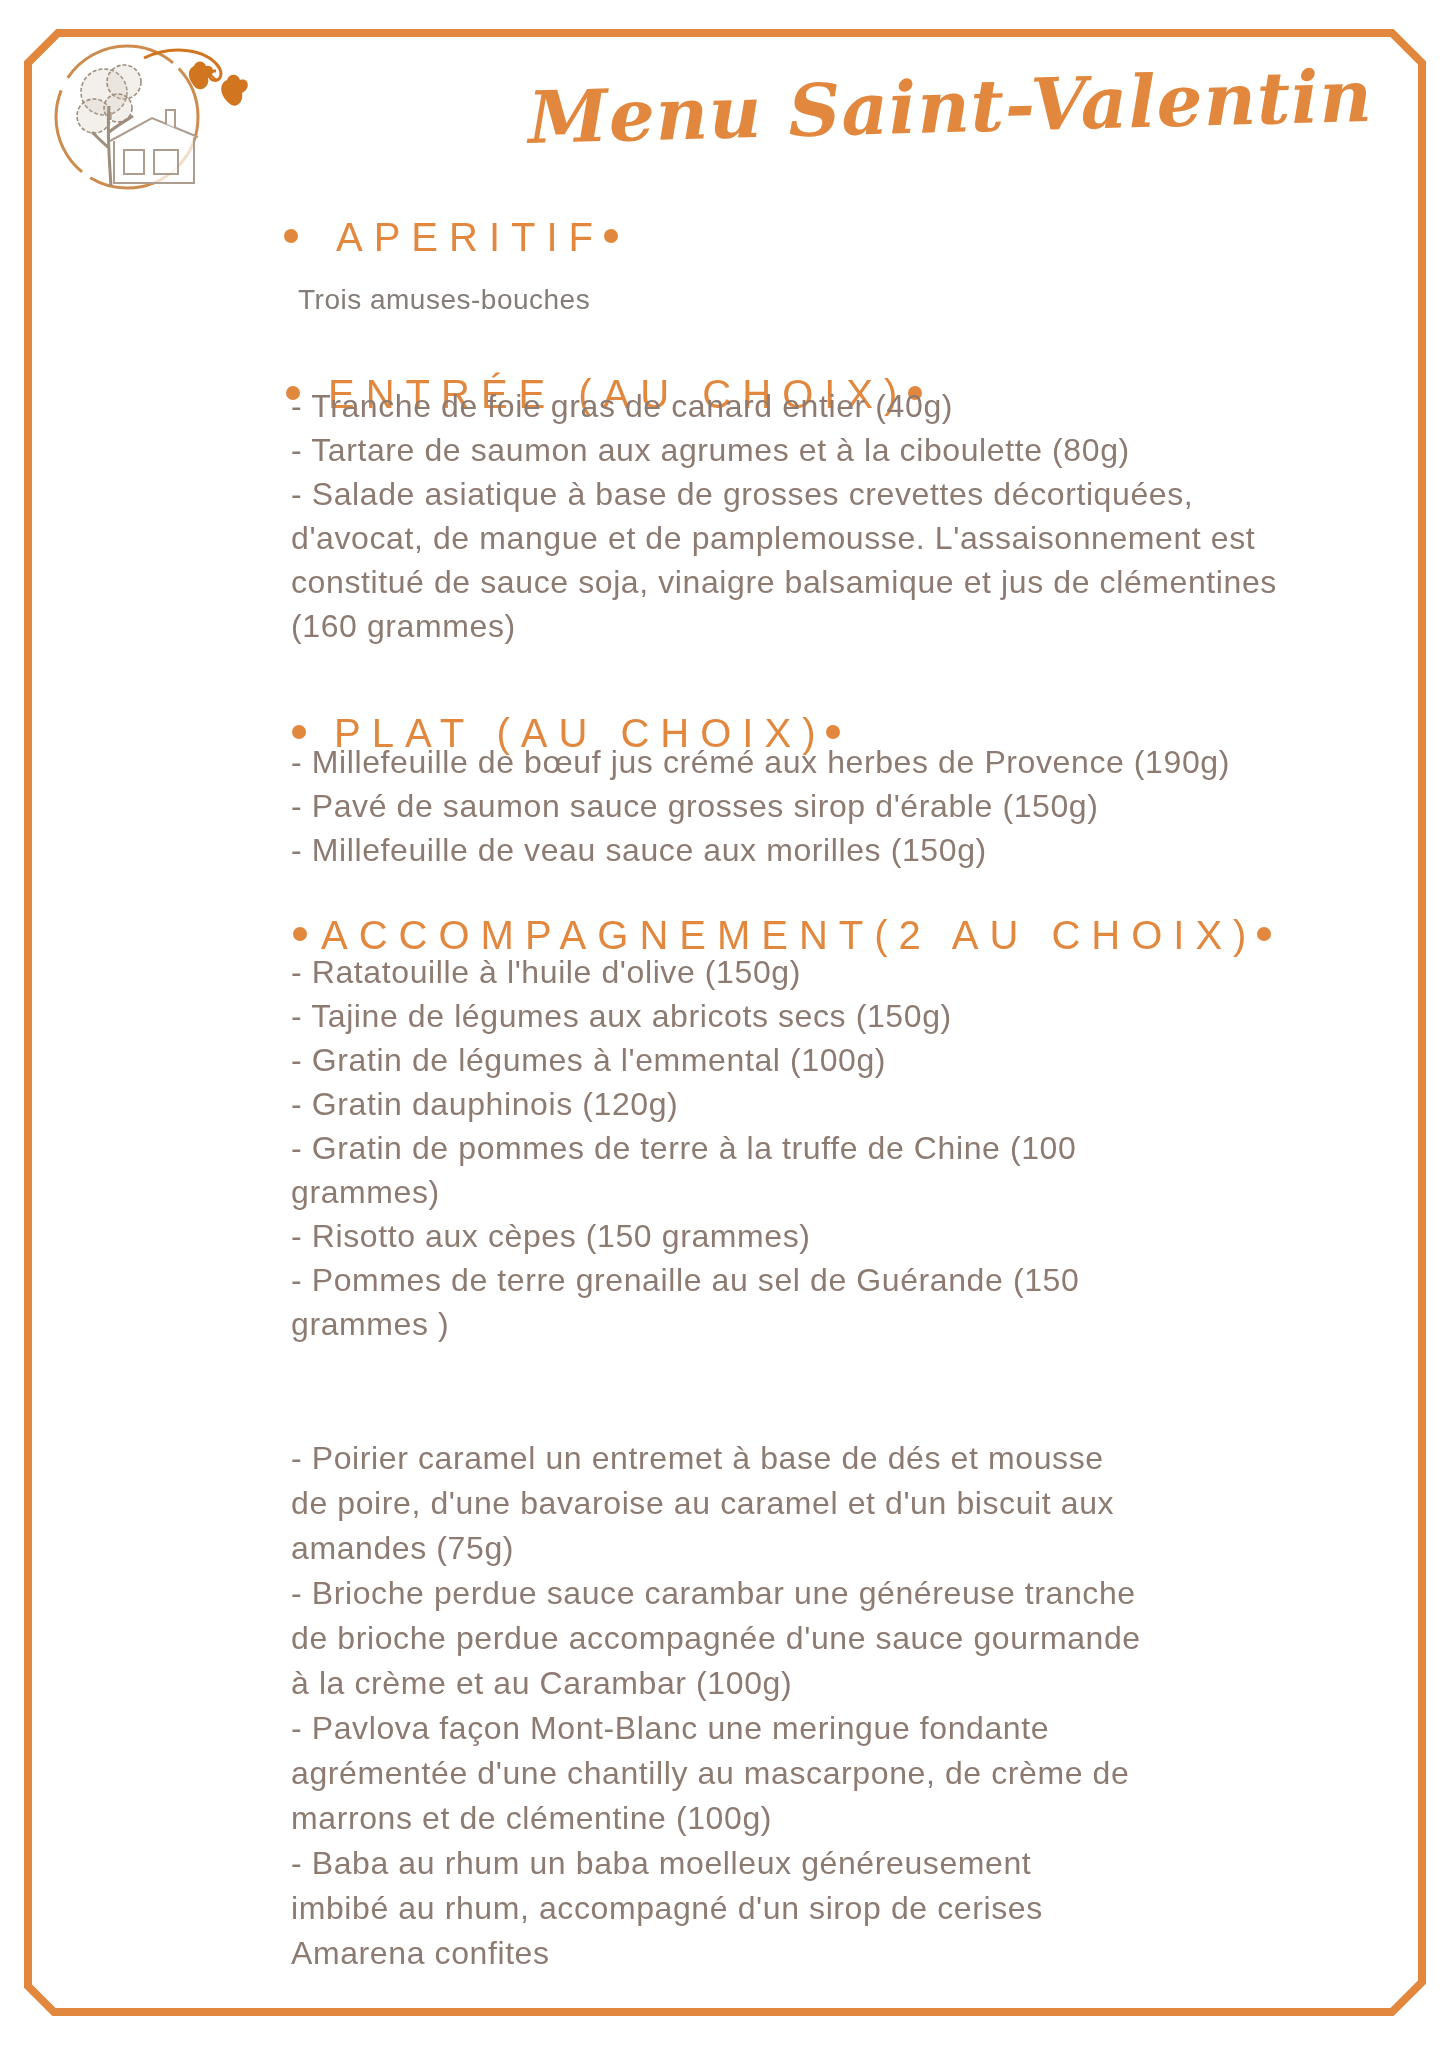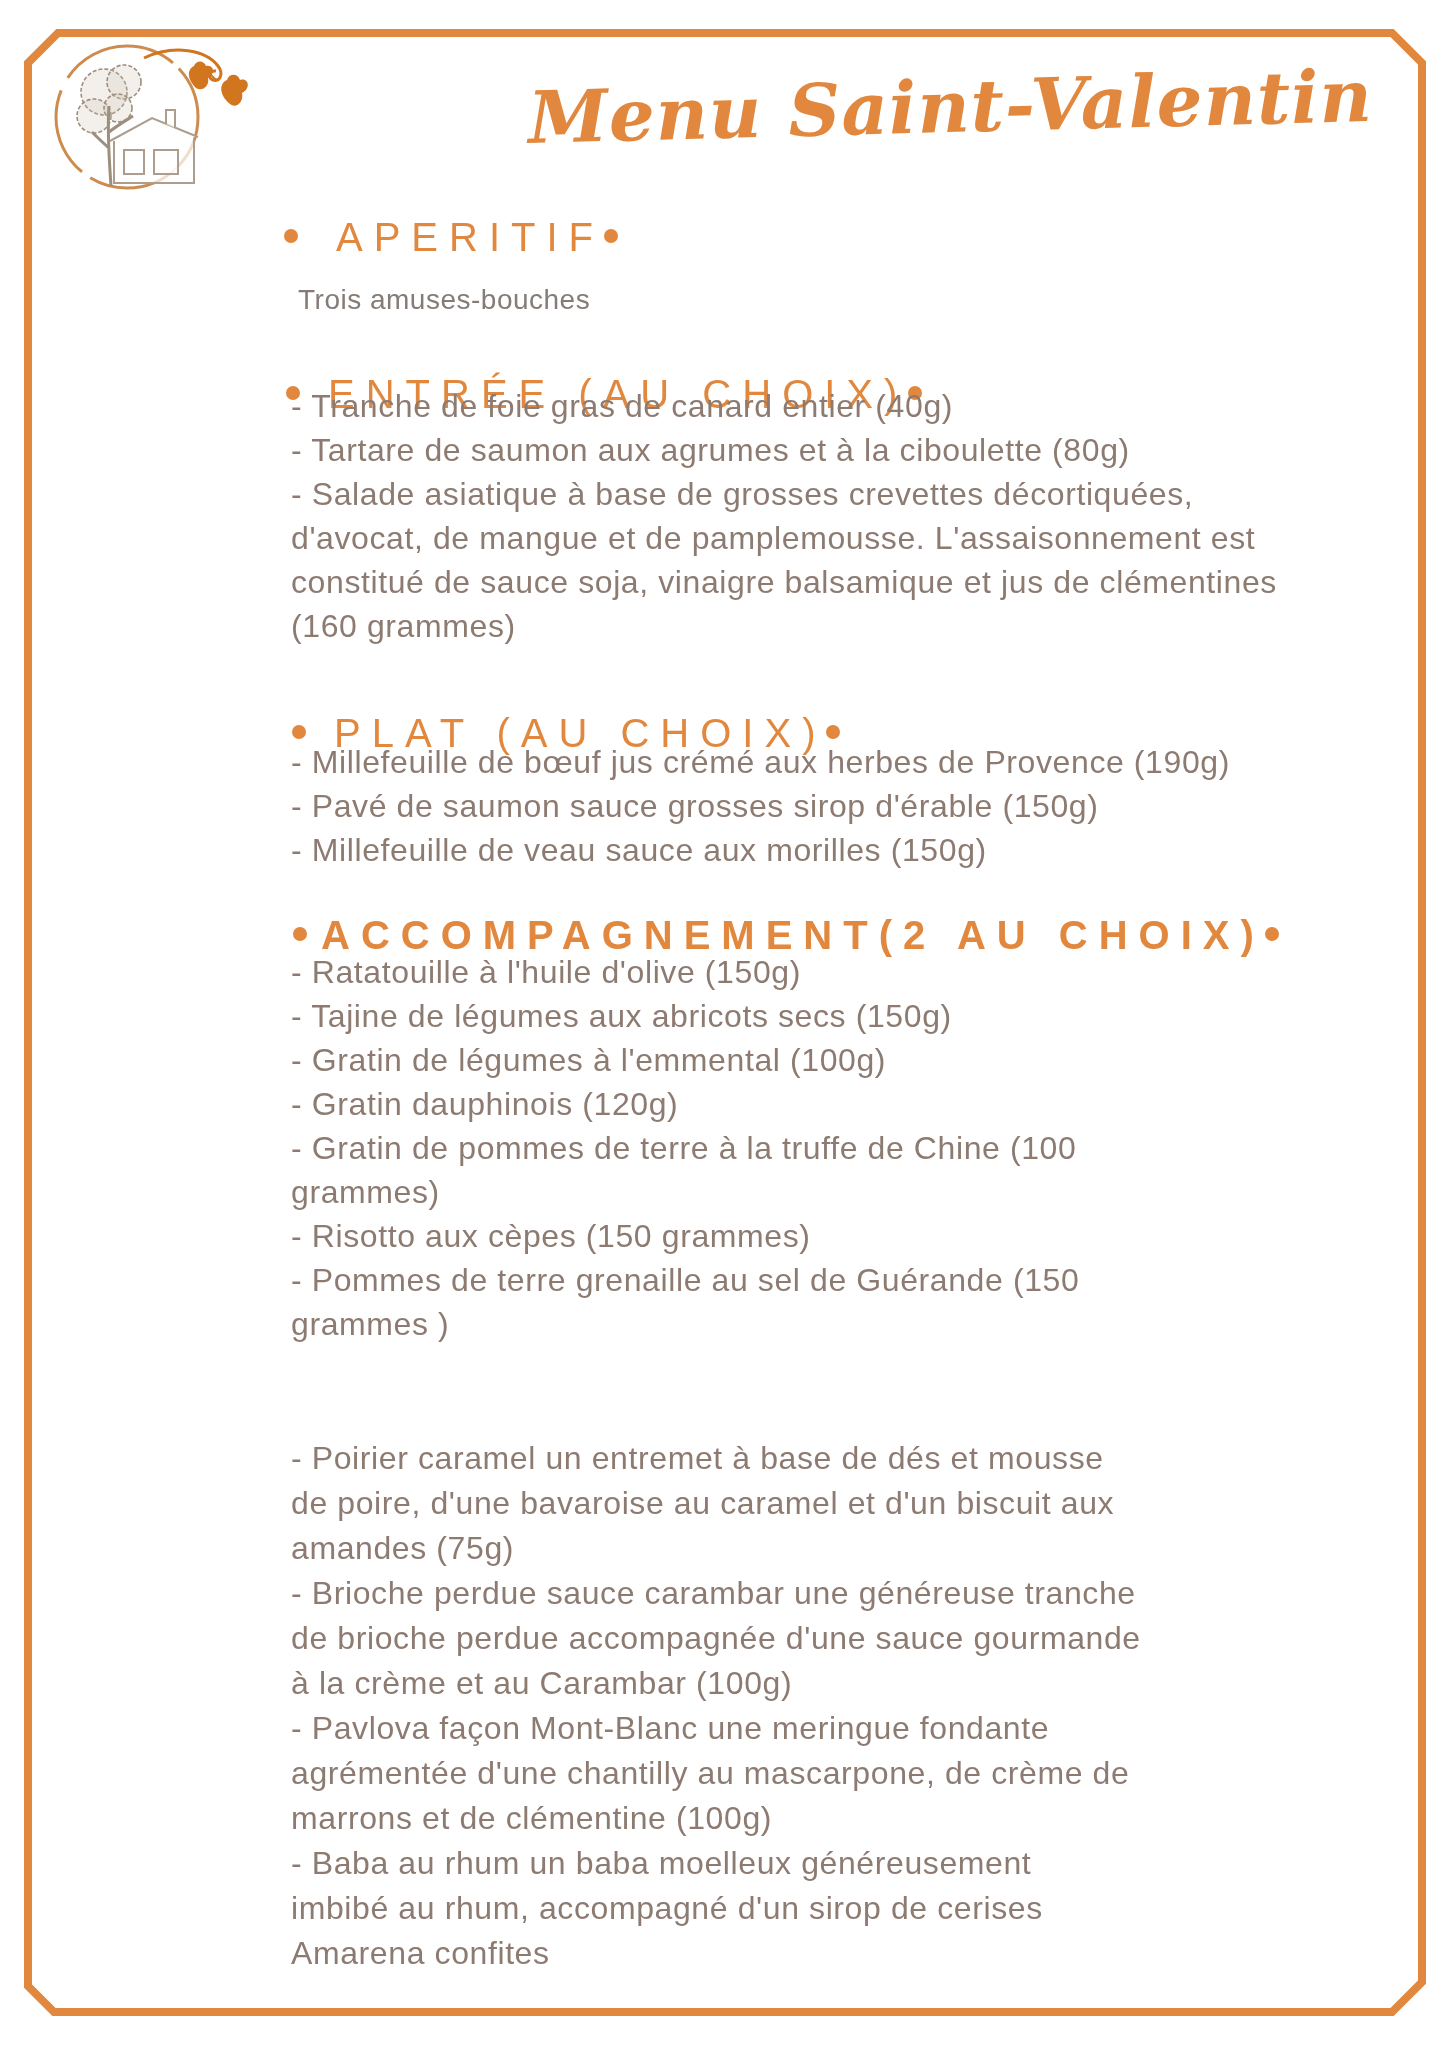--- a/index.html
+++ b/index.html
@@ -57,21 +57,21 @@
   }
   #h-aperitif{left:266px;top:197px;}
   #h-aperitif .lead{margin-right:38px;}
   #note-aperitif{left:298px;top:284px;}
   #h-entree{left:268px;top:354px;}
   #h-entree .lead{margin-right:28px;}
   #items-entree{top:384px;}
   #h-plat{left:274px;top:693px;}
   #h-plat .lead{margin-right:28px;}
   #items-plat{top:740px;}
-  #h-accomp{left:275px;top:895px;font-weight:bold;}
+  #h-accomp{left:275px;top:895px;}
   #h-accomp .lead{margin-right:14px;}
   #items-accomp{top:950px;}
   #h-dessert{left:286px;top:1373px;}
   #h-dessert .lead{margin-right:12px;}
   #items-dessert{top:1436px;line-height:45px;}
 </style>
 </head>
 <body>
 
 <div class="page">

